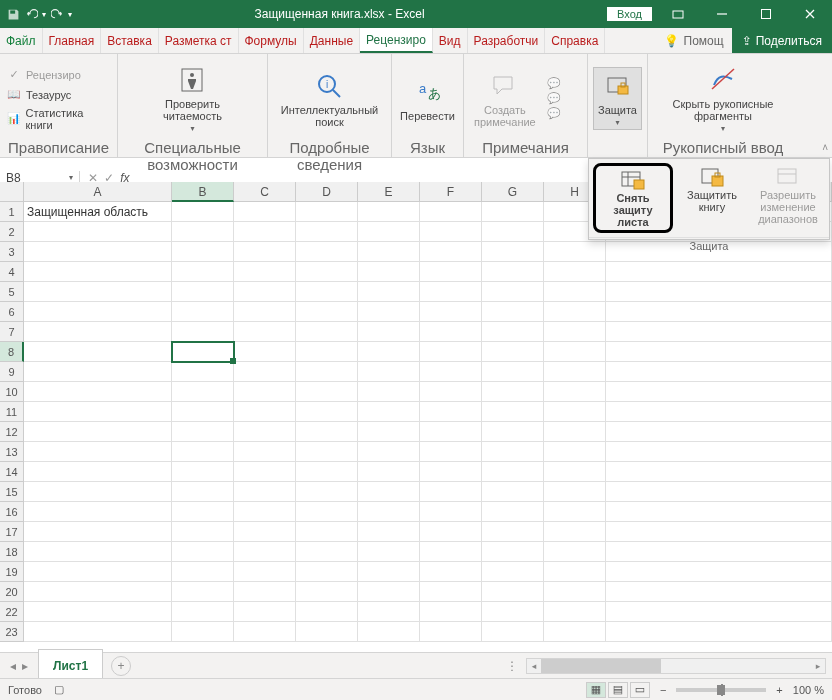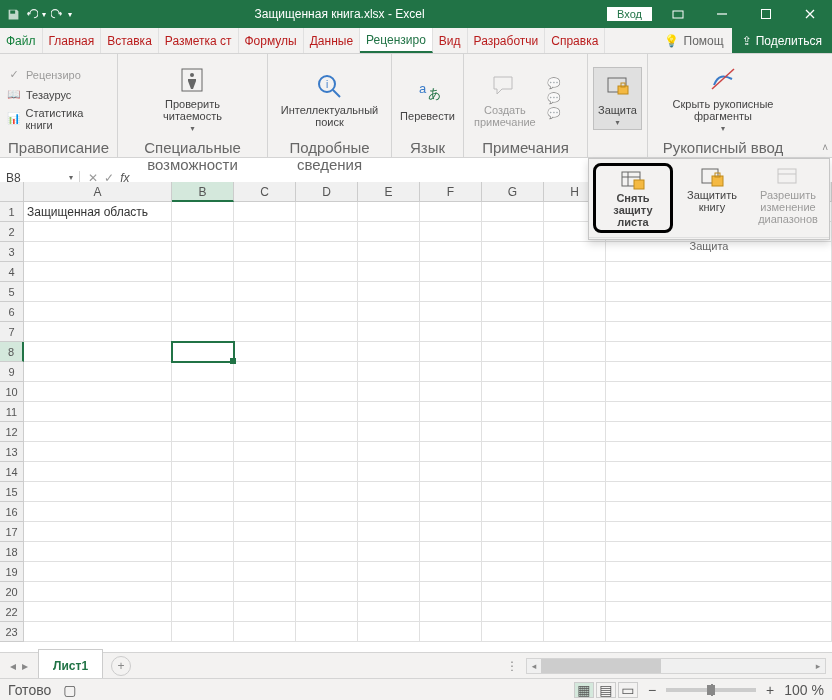--- a/index.html
+++ b/index.html
@@ -71,21 +71,21 @@
 .sheettabs { position: absolute; bottom: 22px; left: 0; right: 0; height: 26px; background: #f3f2f1; border-top: 1px solid #d4d4d4; display: flex; align-items: center; font-size: 12px; }
 .st-nav { display: flex; gap: 6px; padding: 0 10px; color: #888; }
 .st-tab { background: #fff; border: 1px solid #ccc; border-bottom: none; padding: 9px 14px; color: #217346; font-weight: 600; }
 .st-add { width: 20px; height: 20px; border: 1px solid #ccc; border-radius: 50%; display: flex; align-items: center; justify-content: center; margin-left: 8px; color: #888; }
 .st-scroll { flex: 1; display: flex; justify-content: flex-end; align-items: center; padding-right: 6px; }
 .hscroll { width: 300px; height: 16px; background: #f0f0f0; border: 1px solid #d4d4d4; position: relative; }
 .hscroll-thumb { position: absolute; left: 14px; top: 0; width: 120px; height: 100%; background: #cdcdcd; }
 .hscroll-arr { position: absolute; top: 0; width: 14px; height: 100%; display: flex; align-items: center; justify-content: center; color: #888; font-size: 9px; }
 
 
-.status { position: absolute; bottom: 0; left: 0; right: 0; height: 22px; background: #f3f2f1; border-top: 1px solid #d4d4d4; display: flex; align-items: center; font-size: 14px; color: #555; padding: 0 8px; }
+.status { position: absolute; bottom: 0; left: 0; right: 0; height: 22px; background: #f3f2f1; border-top: 1px solid #d4d4d4; display: flex; align-items: center; font-size: 11px; color: #555; padding: 0 8px; }
 .status-right { margin-left: auto; display: flex; align-items: center; gap: 10px; }
 .view-btns { display: flex; gap: 2px; }
 .view-btn { width: 20px; height: 16px; border: 1px solid #ccc; display: flex; align-items: center; justify-content: center; }
 .view-btn.act { background: #d4e8dc; }
 .zoom-slider { width: 90px; height: 4px; background: #ccc; position: relative; }
 .zoom-slider::before { content: ''; position: absolute; left: 50%; top: -4px; width: 2px; height: 12px; background: #888; }
 .zoom-thumb { position: absolute; left: 50%; top: -3px; width: 8px; height: 10px; background: #888; transform: translateX(-50%); }
 
 .chev { font-size: 8px; color: #666; }
 </style>

